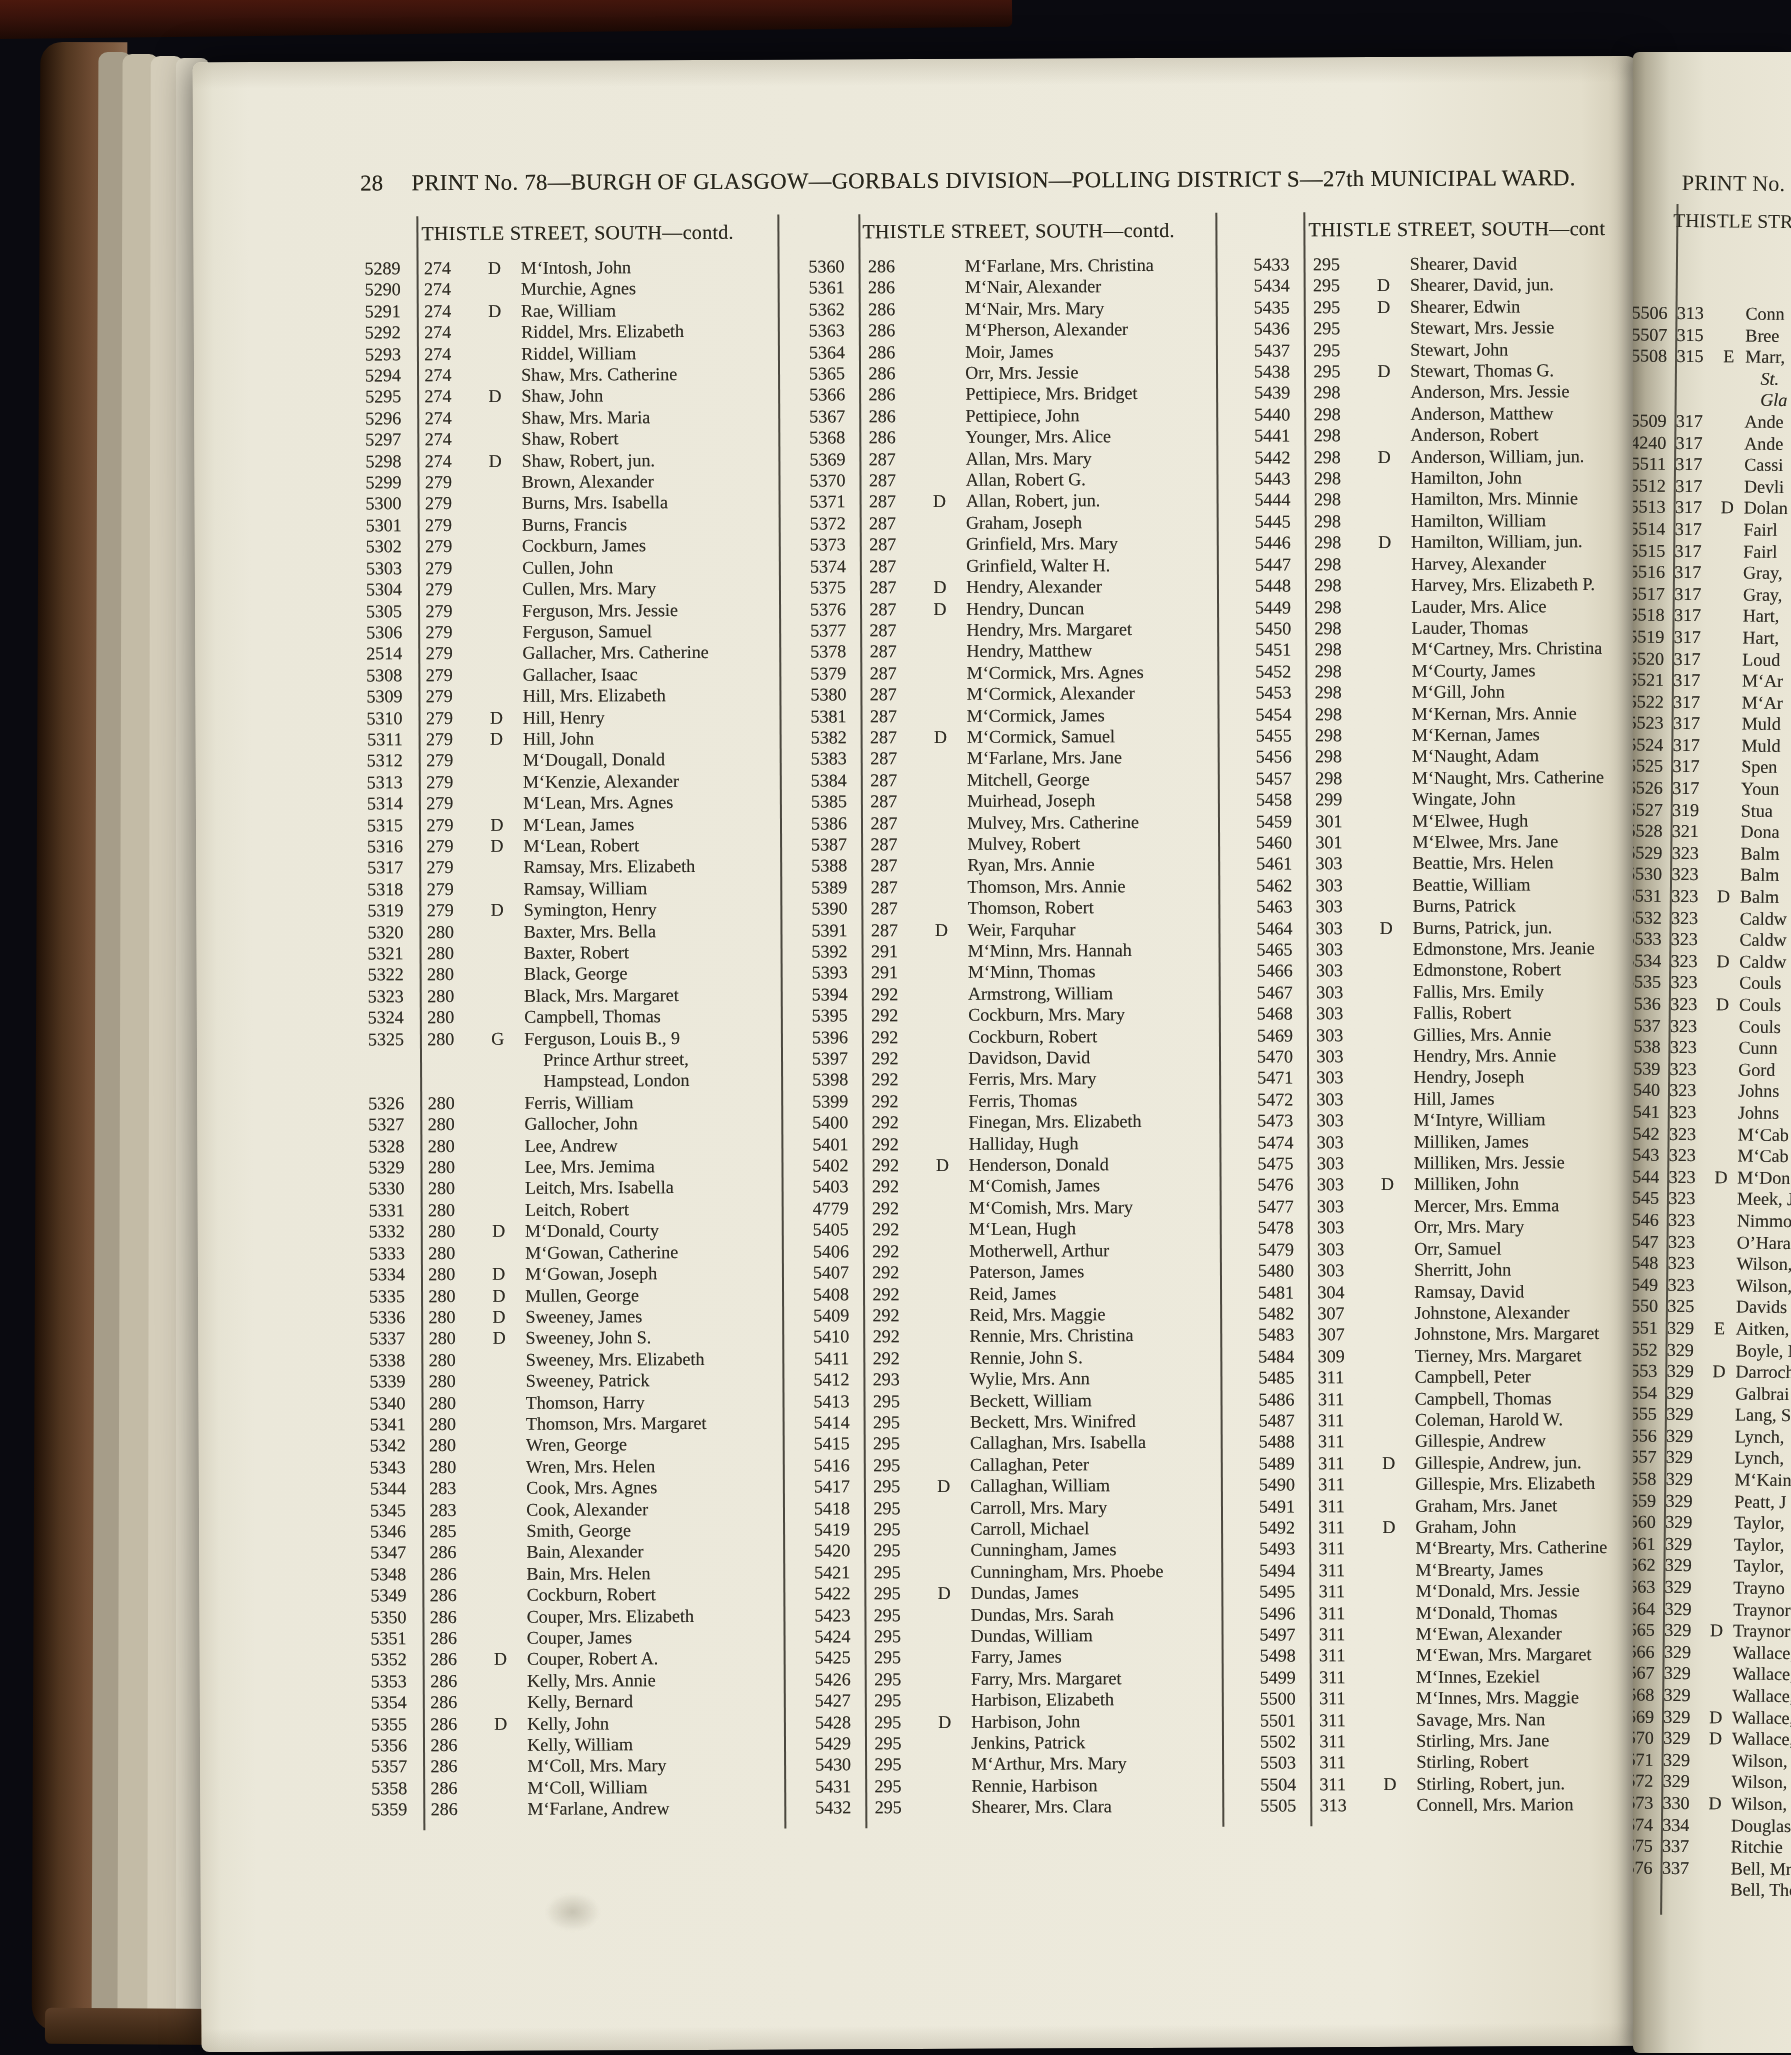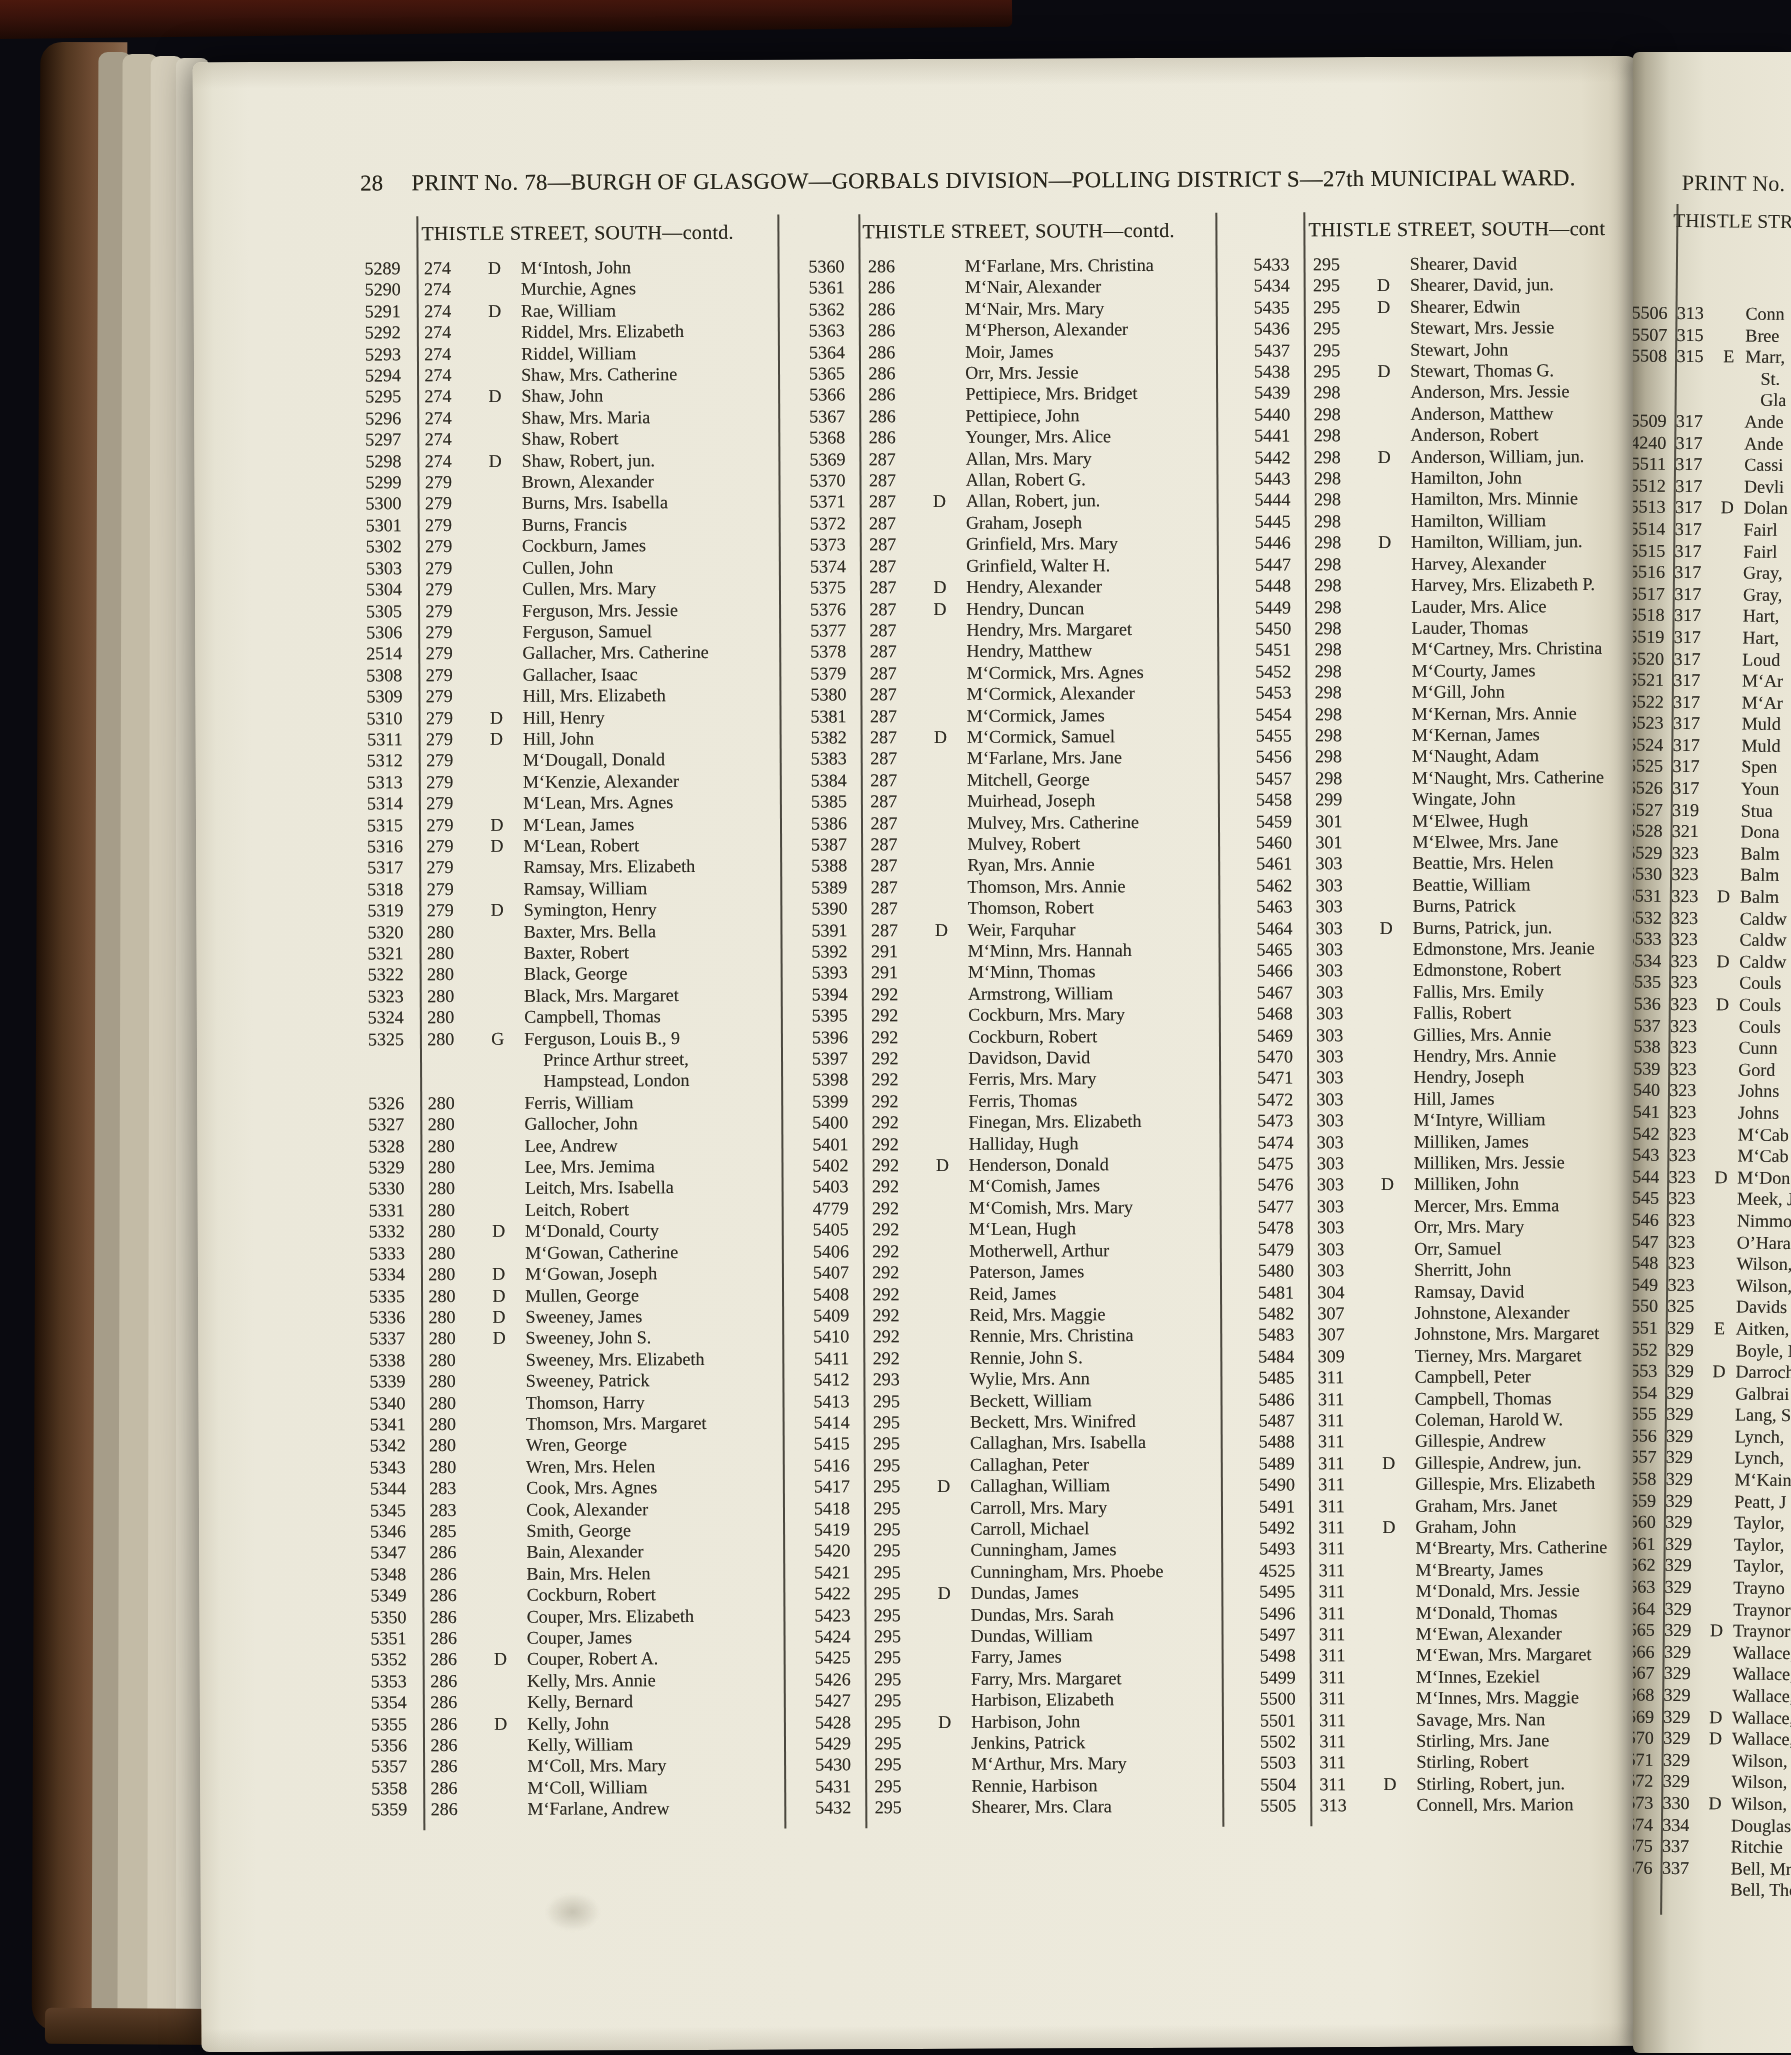--- a/index.html
+++ b/index.html
@@ -71,21 +71,21 @@
   .rpage-inner{position:absolute;left:0;top:0;width:100%;height:100%;transform:rotate(.55deg);transform-origin:top right;}
   .rp-header{position:absolute;left:50px;top:119px;font-size:22px;letter-spacing:0.3px;white-space:nowrap;color:#28261c;}
   .rp-street{position:absolute;left:42px;top:159px;font-size:19.5px;white-space:nowrap;color:#28261c;}
   .rp-rule{position:absolute;left:45px;top:153px;width:1.6px;height:1711px;background:rgba(48,45,36,.8);}
   .rp-rows{position:absolute;left:0;top:252px;}
   .rp-rows .row > *{line-height:21.6px;font-size:18px;}
   .rp-rows .num{width:37px;text-align:right;}
   .rp-rows .house{width:36px;margin-left:9.4px;}
   .rp-rows .letter{width:23.4px;margin-left:4.7px;text-align:center;}
   .rp-rows .name{margin-left:4.7px;white-space:nowrap;}
-  .rp-rows .name .cont{padding-left:15.6px;}
+  .rp-rows .name .cont{padding-left:15.6px;font-style:italic;}
 </style>
 </head>
 <body>
 
 <div class="top-cover"></div>
 <div class="spine"></div>
 <div class="stack1"></div>
 <div class="stack2"></div>
 <div class="stack3"></div>
 <div class="stack4"></div>
@@ -1339,21 +1339,21 @@
         <span class="letter">D</span>
         <div class="name">Graham, John</div>
       </div>
       <div class="row">
         <span class="num">5493</span>
         <span class="house">311</span>
         <span class="letter"></span>
         <div class="name">M‘Brearty, Mrs. Catherine</div>
       </div>
       <div class="row">
-        <span class="num">4525</span>
+        <span class="num">5494</span>
         <span class="house">311</span>
         <span class="letter"></span>
         <div class="name">M‘Brearty, James</div>
       </div>
       <div class="row">
         <span class="num">5495</span>
         <span class="house">311</span>
         <span class="letter"></span>
         <div class="name">M‘Donald, Mrs. Jessie</div>
       </div>

